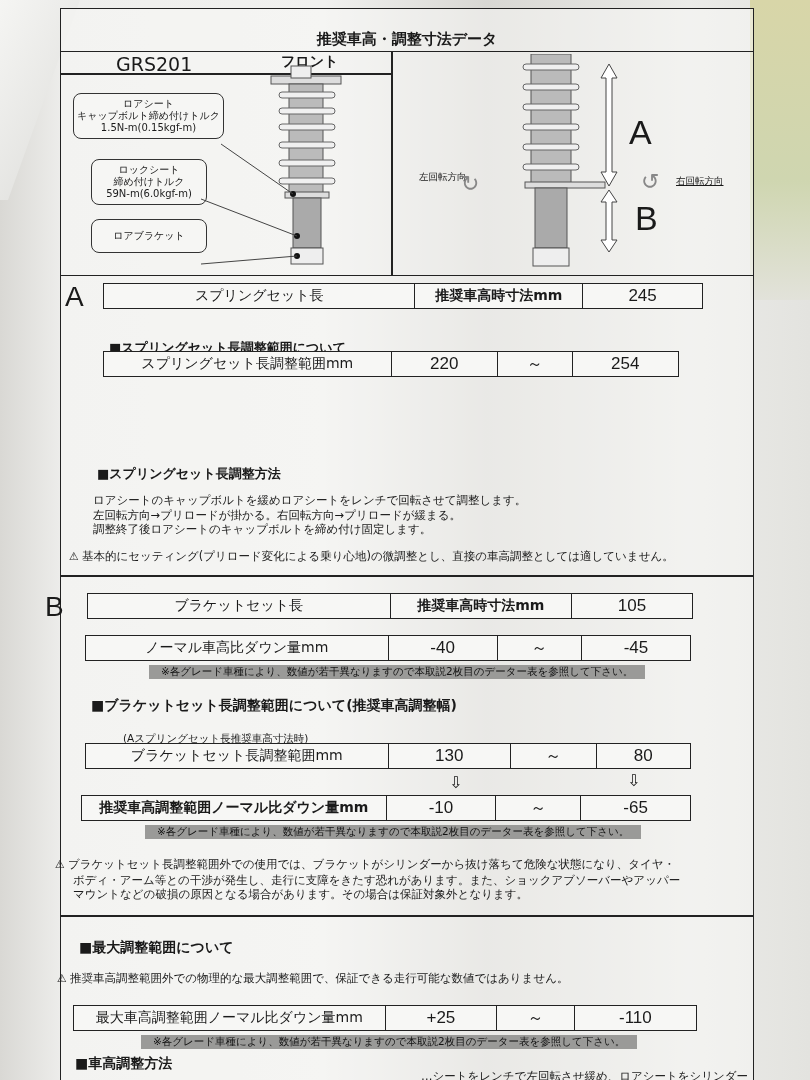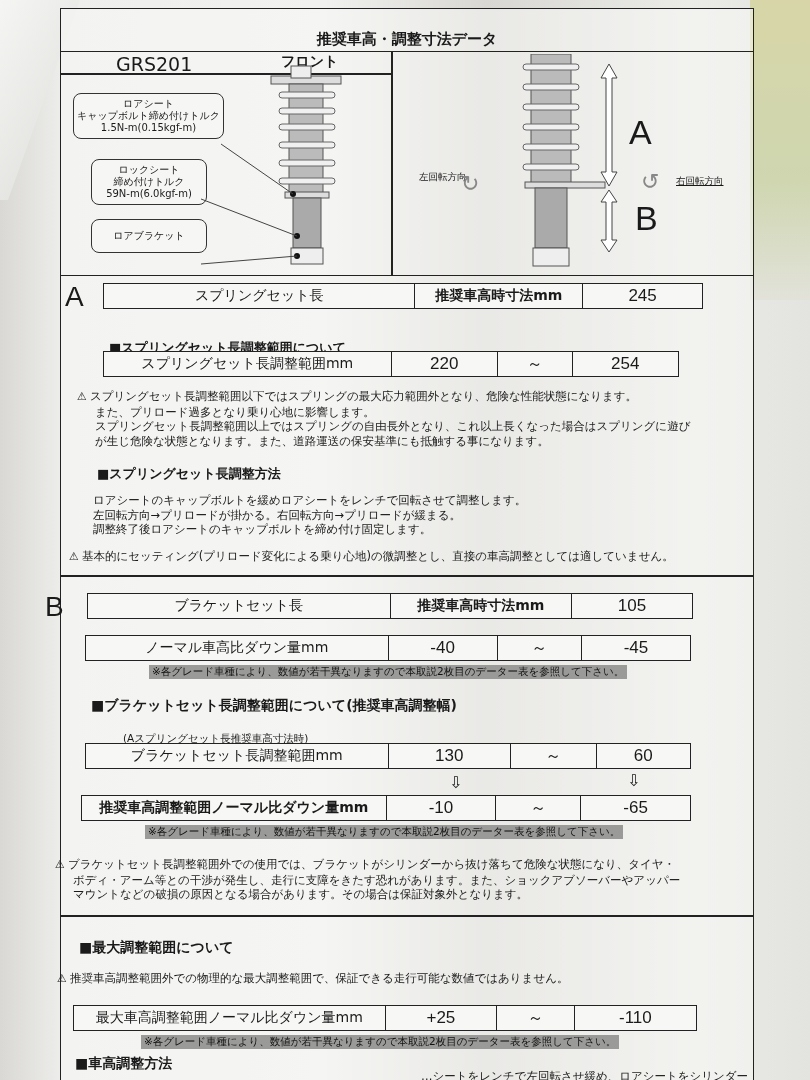--- a/index.html
+++ b/index.html
@@ -27,21 +27,21 @@
   .rot-label { position:absolute; font-size:9.5px; }
   .big-letter { position:absolute; font-size:34px; font-family:"Liberation Sans", sans-serif; }
   .sec-letter { position:absolute; font-size:28px; font-family:"Liberation Sans", sans-serif; }
   table.box { position:absolute; border-collapse:collapse; font-size:14px; }
   table.box td { border:1.3px solid #222; padding:0 6px; height:24px; text-align:center; background:#f7f7f5; }
   .num { font-family:"Liberation Sans", sans-serif; font-size:17px; }
   .tilde { font-size:16px; }
   .heading { position:absolute; font-weight:bold; font-size:13px; }
   .para { position:absolute; font-size:11.5px; line-height:14.5px; }
   .warn { font-size:11px; margin-right:3px; }
-  .note { position:absolute; font-size:10.5px; background:#9a9a98; color:#111; padding:0 3px; }
+  .note { position:absolute; font-size:10.5px; background:#9a9a98; color:#111; padding:0 12px; }
   .sec-rule { position:absolute; left:0; width:692px; height:1.5px; background:#222; }
   .arrow-down { position:absolute; font-size:16px; }
 </style>
 </head>
 <body>
 
 <div class="bg-corner"></div>
 <div class="curl"></div>
 
 <div class="page">
@@ -129,26 +129,20 @@
   <table class="box" style="left:42px; top:342px; width:576px;">
     <tbody>
         <tr>
       <td style="width:50%;">スプリングセット長調整範囲mm</td>
       <td class="num">220</td>
       <td class="tilde" style="border-left:none;border-right:none;">～</td>
       <td class="num">254</td>
     </tr>
   </tbody>
     </table>
-  <div class="para" style="left:16px; top:380px; width:680px;">
-    <div><span class="warn">⚠</span><span>スプリングセット長調整範囲以下ではスプリングの最大応力範囲外となり、危険な性能状態になります。</span></div>
-    <div style="padding-left:18px;">また、プリロード過多となり乗り心地に影響します。</div>
-    <div style="padding-left:18px;">スプリングセット長調整範囲以上ではスプリングの自由長外となり、これ以上長くなった場合はスプリングに遊び</div>
-    <div style="padding-left:18px;">が生じ危険な状態となります。また、道路運送の保安基準にも抵触する事になります。</div>
-  </div>
   <div class="heading" style="left:36px; top:456px;">■スプリングセット長調整方法</div>
   <div class="para" style="left:32px; top:484px; width:660px;">
     <div>ロアシートのキャップボルトを緩めロアシートをレンチで回転させて調整します。</div>
     <div>左回転方向→プリロードが掛かる。右回転方向→プリロードが緩まる。</div>
     <div>調整終了後ロアシートのキャップボルトを締め付け固定します。</div>
   </div>
   <div class="para" style="left:8px; top:540px; width:690px;">
     <span class="warn">⚠</span><span>基本的にセッティング(プリロード変化による乗り心地)の微調整とし、直接の車高調整としては適していません。</span>
   </div>
   <div class="sec-rule" style="top:566px;"></div>
@@ -175,21 +169,21 @@
     </table>
   <div class="note" style="left:88px; top:656px;">※各グレード車種により、数値が若干異なりますので本取説2枚目のデーター表を参照して下さい。</div>
   <div class="heading" style="left:30px; top:688px; font-size:14px;">■ブラケットセット長調整範囲について(推奨車高調整幅)</div>
   <div class="para" style="left:62px; top:722px; font-size:10.5px;">(Aスプリングセット長推奨車高寸法時)</div>
   <table class="box" style="left:24px; top:734px; width:606px;">
     <tbody>
         <tr>
       <td style="width:50%;">ブラケットセット長調整範囲mm</td>
       <td class="num">130</td>
       <td class="tilde" style="border-left:none;border-right:none;">～</td>
-      <td class="num">60</td>
+      <td class="num">80</td>
     </tr>
   </tbody>
     </table>
   <div class="arrow-down" style="left:388px; top:764px;">⇩</div>
   <div class="arrow-down" style="left:566px; top:762px;">⇩</div>
   <table class="box" style="left:20px; top:786px; width:610px;">
     <tbody>
         <tr>
       <td style="width:50%; font-weight:bold;">推奨車高調整範囲ノーマル比ダウン量mm</td>
       <td class="num">-10</td>

